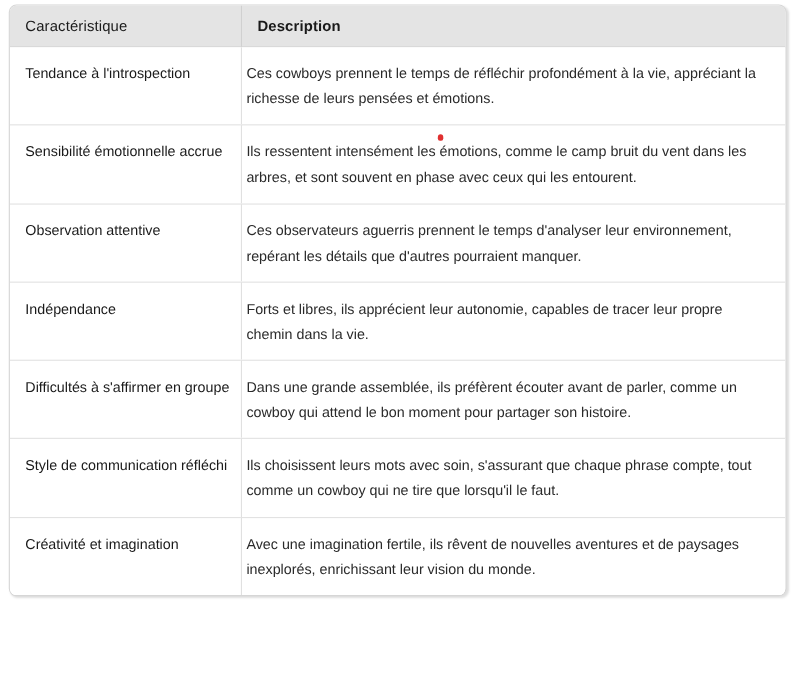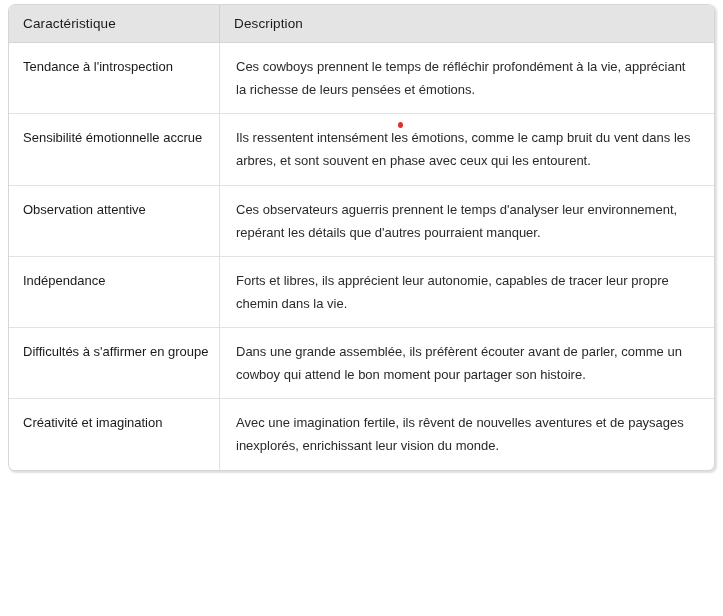--- a/index.html
+++ b/index.html
@@ -50,20 +50,21 @@
     font-size: 13.5px;
     font-weight: 400;
     text-align: left;
     padding: 11px 14px 11px 14px;
     border-bottom: 1px solid #d6d6d6;
     vertical-align: middle;
     letter-spacing: 0.01em;
   }
   thead th.th-desc {
     border-left: 1px solid #d0d0d0;
+    font-weight: bold;
   }
 
   tbody td {
     font-size: 13px;
     color: #222222;
     vertical-align: top;
     border-top: 1px solid #e2e2e2;
     line-height: 1.78;
     padding: 12px 16px 12px 14px;
     background: #ffffff;
@@ -72,21 +73,21 @@
     border-top: none;
   }
   tbody td.cell-feature {
     font-weight: 400;
     color: #1a1a1a;
     padding-right: 8px;
   }
   tbody td.cell-desc {
     border-left: 1px solid #e0e0e0;
     color: #2a2a2a;
-    padding-left: 16px;
+    padding-left: 4px;
   }
 
   
   .cursor-dot {
     position: absolute;
     width: 5px;
     height: 6px;
     background: #e03030;
     border-radius: 50% 50% 40% 40%;
     left: 398px;
@@ -125,20 +126,24 @@
         </tr>
         <tr>
           <td class="cell-feature">Indépendance</td>
           <td class="cell-desc">Forts et libres, ils apprécient leur autonomie, capables de tracer leur propre chemin dans la vie.</td>
         </tr>
         <tr>
           <td class="cell-feature">Difficultés à s'affirmer en groupe</td>
           <td class="cell-desc">Dans une grande assemblée, ils préfèrent écouter avant de parler, comme un cowboy qui attend le bon moment pour partager son histoire.</td>
         </tr>
         <tr>
+          <td class="cell-feature">Style de communication réfléchi</td>
+          <td class="cell-desc">Ils choisissent leurs mots avec soin, s'assurant que chaque phrase compte, tout comme un cowboy qui ne tire que lorsqu'il le faut.</td>
+        </tr>
+        <tr>
           <td class="cell-feature">Créativité et imagination</td>
           <td class="cell-desc">Avec une imagination fertile, ils rêvent de nouvelles aventures et de paysages inexplorés, enrichissant leur vision du monde.</td>
         </tr>
 
       </tbody>
     </table>
   </div>
 
   <div class="cursor-dot"></div>
 </div>

